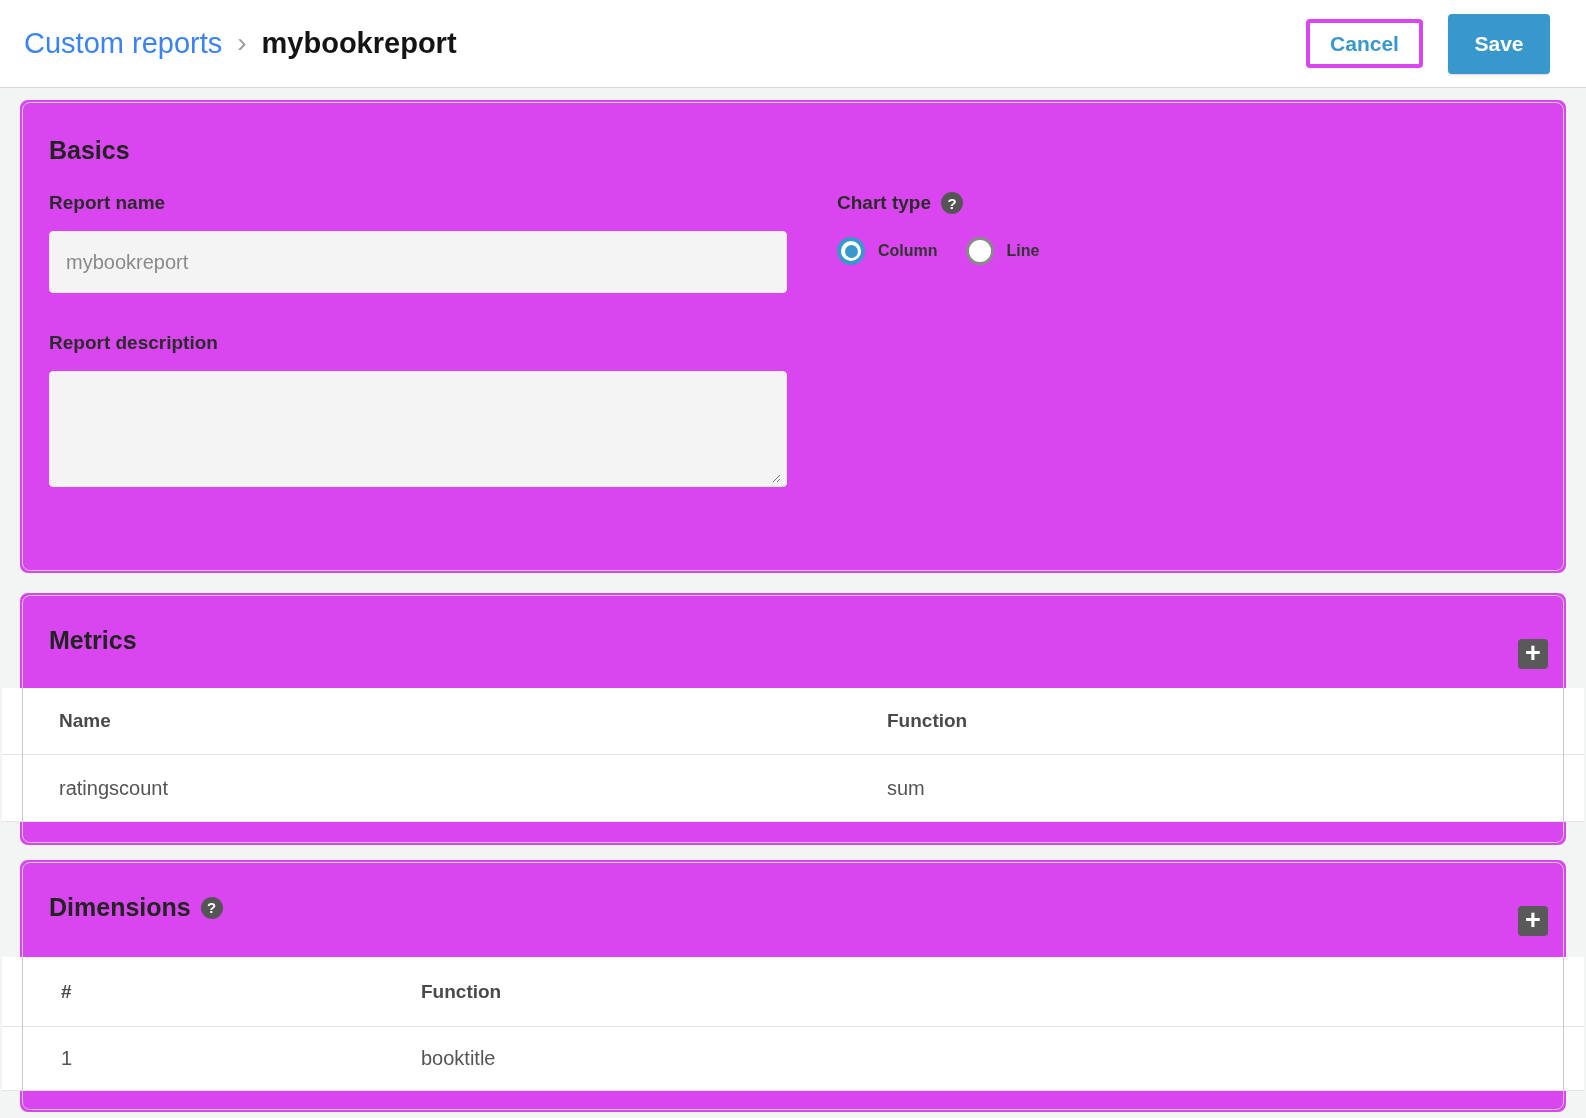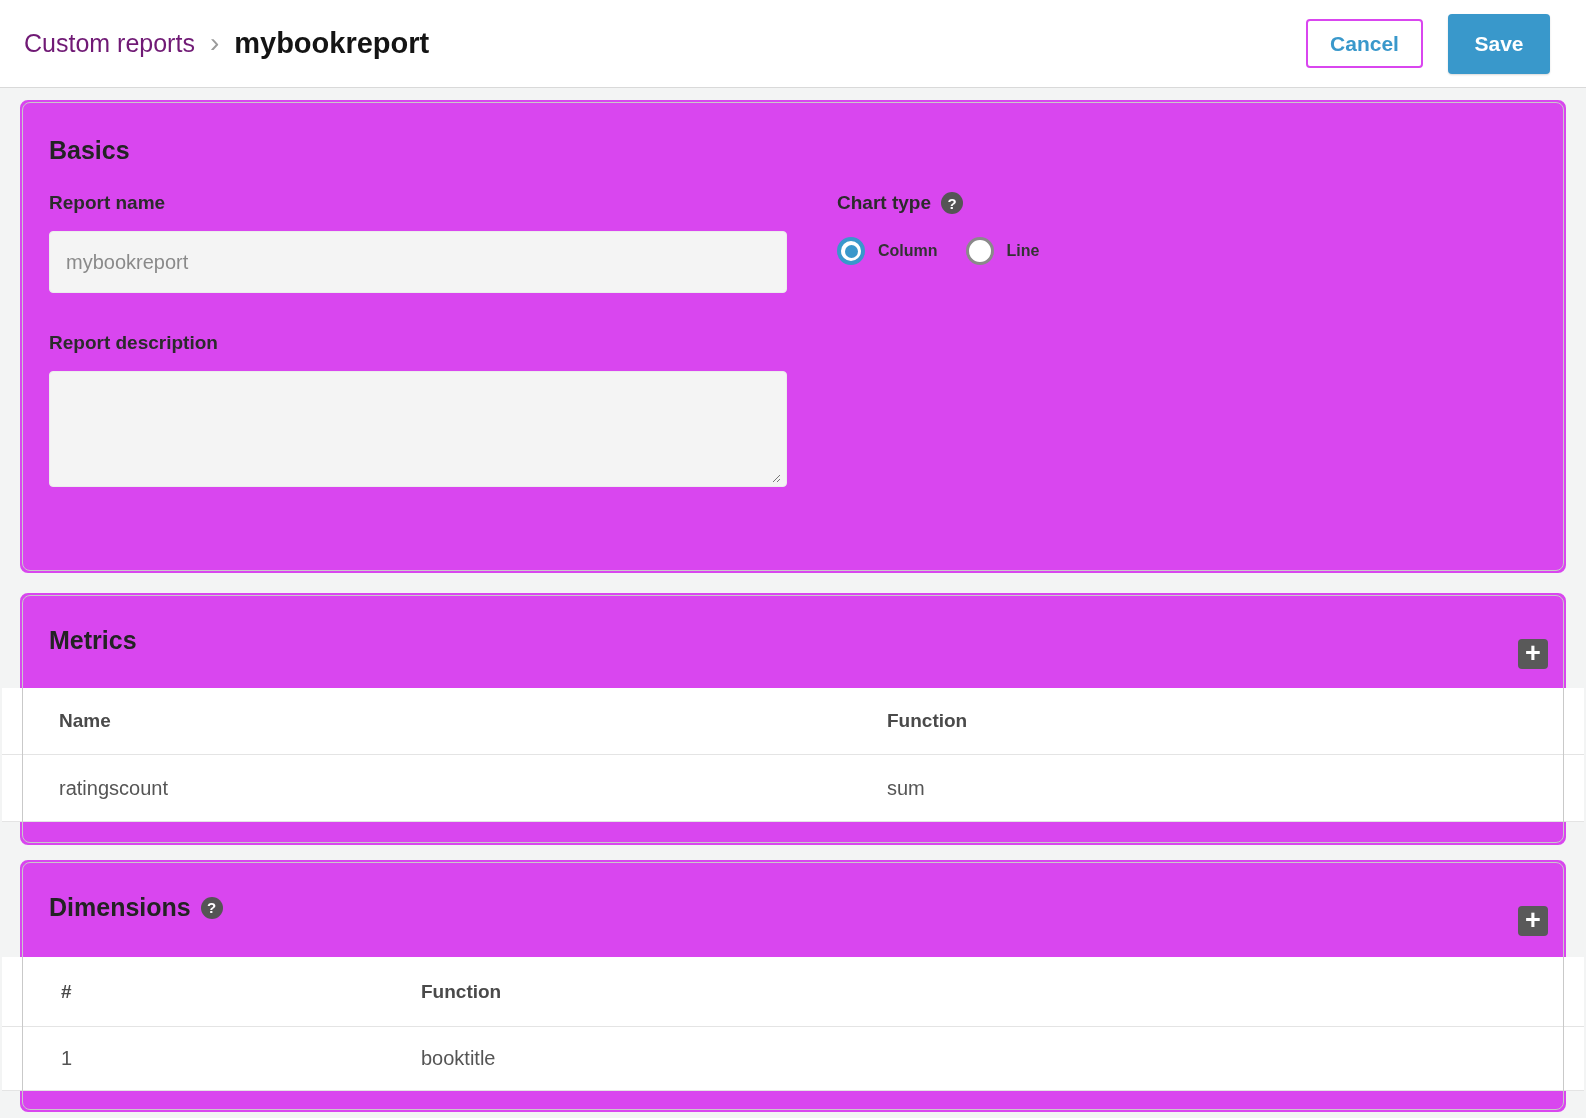--- a/index.html
+++ b/index.html
@@ -13,29 +13,29 @@
   
   .topbar {
     height: 88px;
     background: #ffffff;
     border-bottom: 1px solid #d9d9d9;
     display: flex;
     align-items: center;
     padding: 0 36px 0 24px;
   }
   .breadcrumb { display: flex; align-items: center; gap: 15px; }
-  .crumb-parent { font-size: 25px; color: #701a75; cursor: pointer; }
+  .crumb-parent { font-size: 29px; color: #3b82f6; cursor: pointer; }
   .crumb-sep { font-size: 28px; color: #9b9b9b; font-weight: 400; transform: translateY(-1px); }
   .crumb-current { font-size: 29px; font-weight: 700; color: #141414; }
   .topbar-actions { margin-left: auto; display: flex; align-items: center; gap: 25px; }
   .btn { font-family: "Liberation Sans", sans-serif; font-size: 21px; font-weight: 700; border-radius: 4px; cursor: pointer; }
   .btn-cancel {
     width: 117px; height: 49px;
     background: #ffffff; color: #3998cb;
-    border: 2px solid #d946ef;
+    border: 4px solid #d946ef;
   }
   .btn-save {
     width: 102px; height: 60px;
     background: #3998cb; color: #ffffff;
     border: none;
     box-shadow: 0 1px 2px rgba(0,0,0,0.15);
   }
 
   
   .content { padding: 12px 20px 0; }

